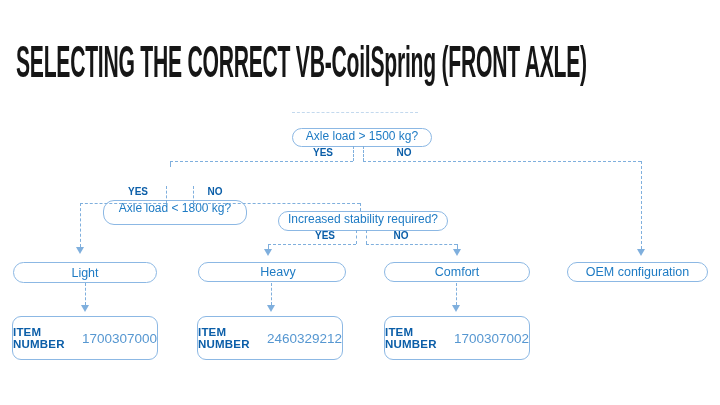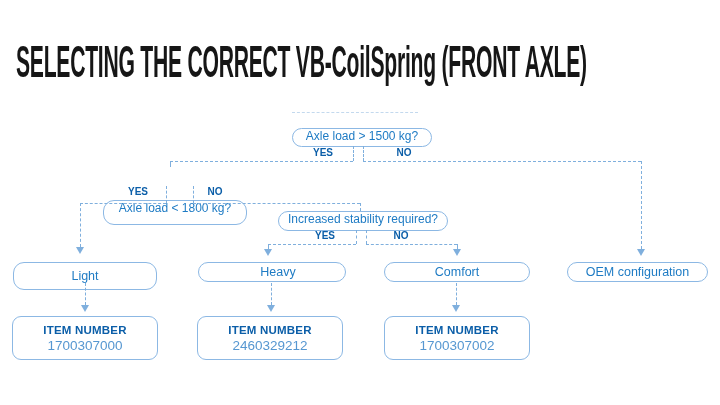--- a/index.html
+++ b/index.html
@@ -44,21 +44,21 @@
     justify-content: center;
     color: #1e7bc4;
     font-size: 12.5px;
     background: #ffffff;
   }
   .itembox {
     position: absolute;
     border: 1.5px solid #8cb8e4;
     border-radius: 9px;
     display: flex;
-    flex-direction: column;
+    flex-direction: row;
     align-items: center;
     justify-content: center;
     gap: 2px;
     background: #ffffff;
   }
   .itembox .item-label {
     color: #0b5ea8;
     font-weight: bold;
     font-size: 11.5px;
     letter-spacing: 0.2px;
@@ -143,21 +143,21 @@
   <div class="vline" style="left:366px; top:230px; height:14px;"></div>
 
   <div class="hline" style="left:268px; top:244px; width:88px;"></div>
   <div class="vline" style="left:268px; top:244px; height:6px;"></div>
   <div class="arrow" style="left:264px; top:249px;"></div>
 
   <div class="hline" style="left:366px; top:244px; width:91px;"></div>
   <div class="vline" style="left:457px; top:244px; height:6px;"></div>
   <div class="arrow" style="left:453px; top:249px;"></div>
 
-  <div class="result" style="left:13px; top:262px; width:144px; height:28px;">
+  <div class="result" style="left:13px; top:262px; width:144px; height:21px;">
     <span>Light</span>
   </div>
   <div class="result" style="left:198px; top:262px; width:148px; height:20px;padding-left:12px;">
     <span>Heavy</span>
   </div>
   <div class="result" style="left:384px; top:262px; width:146px; height:20px;">
     <span>Comfort</span>
   </div>
   <div class="result" style="left:567px; top:262px; width:141px; height:20px;">
     <span>OEM configuration</span>

